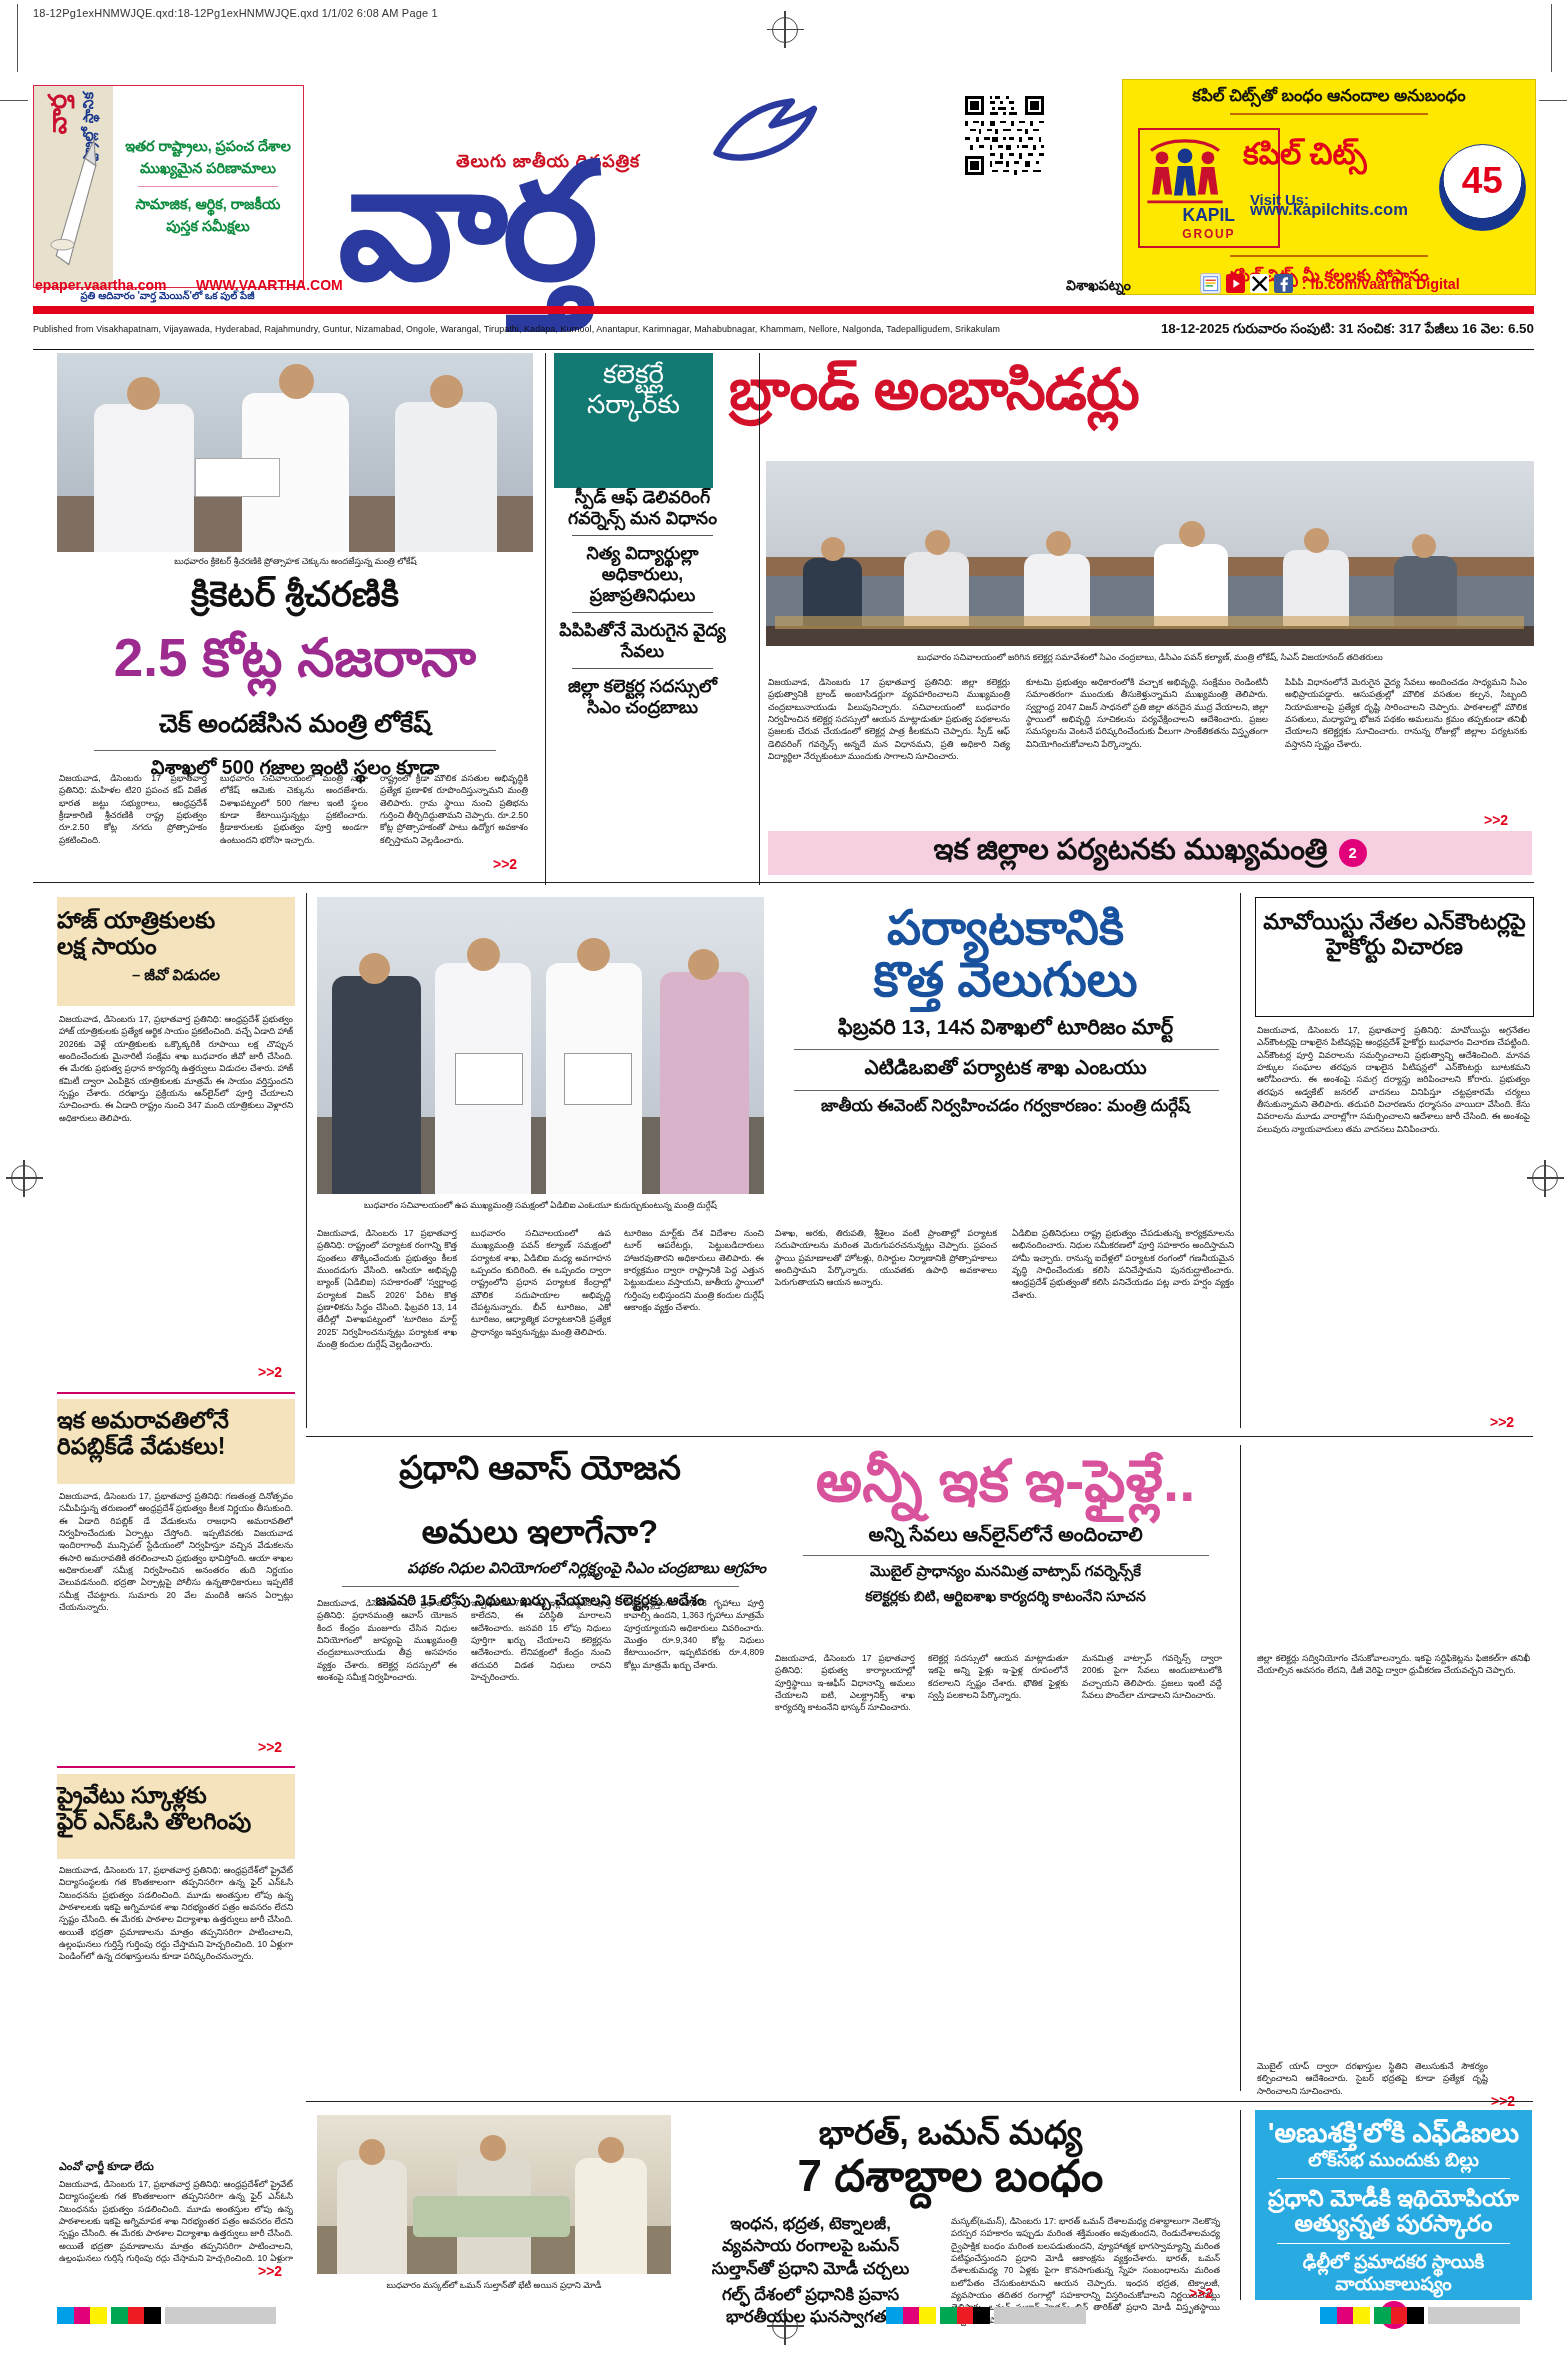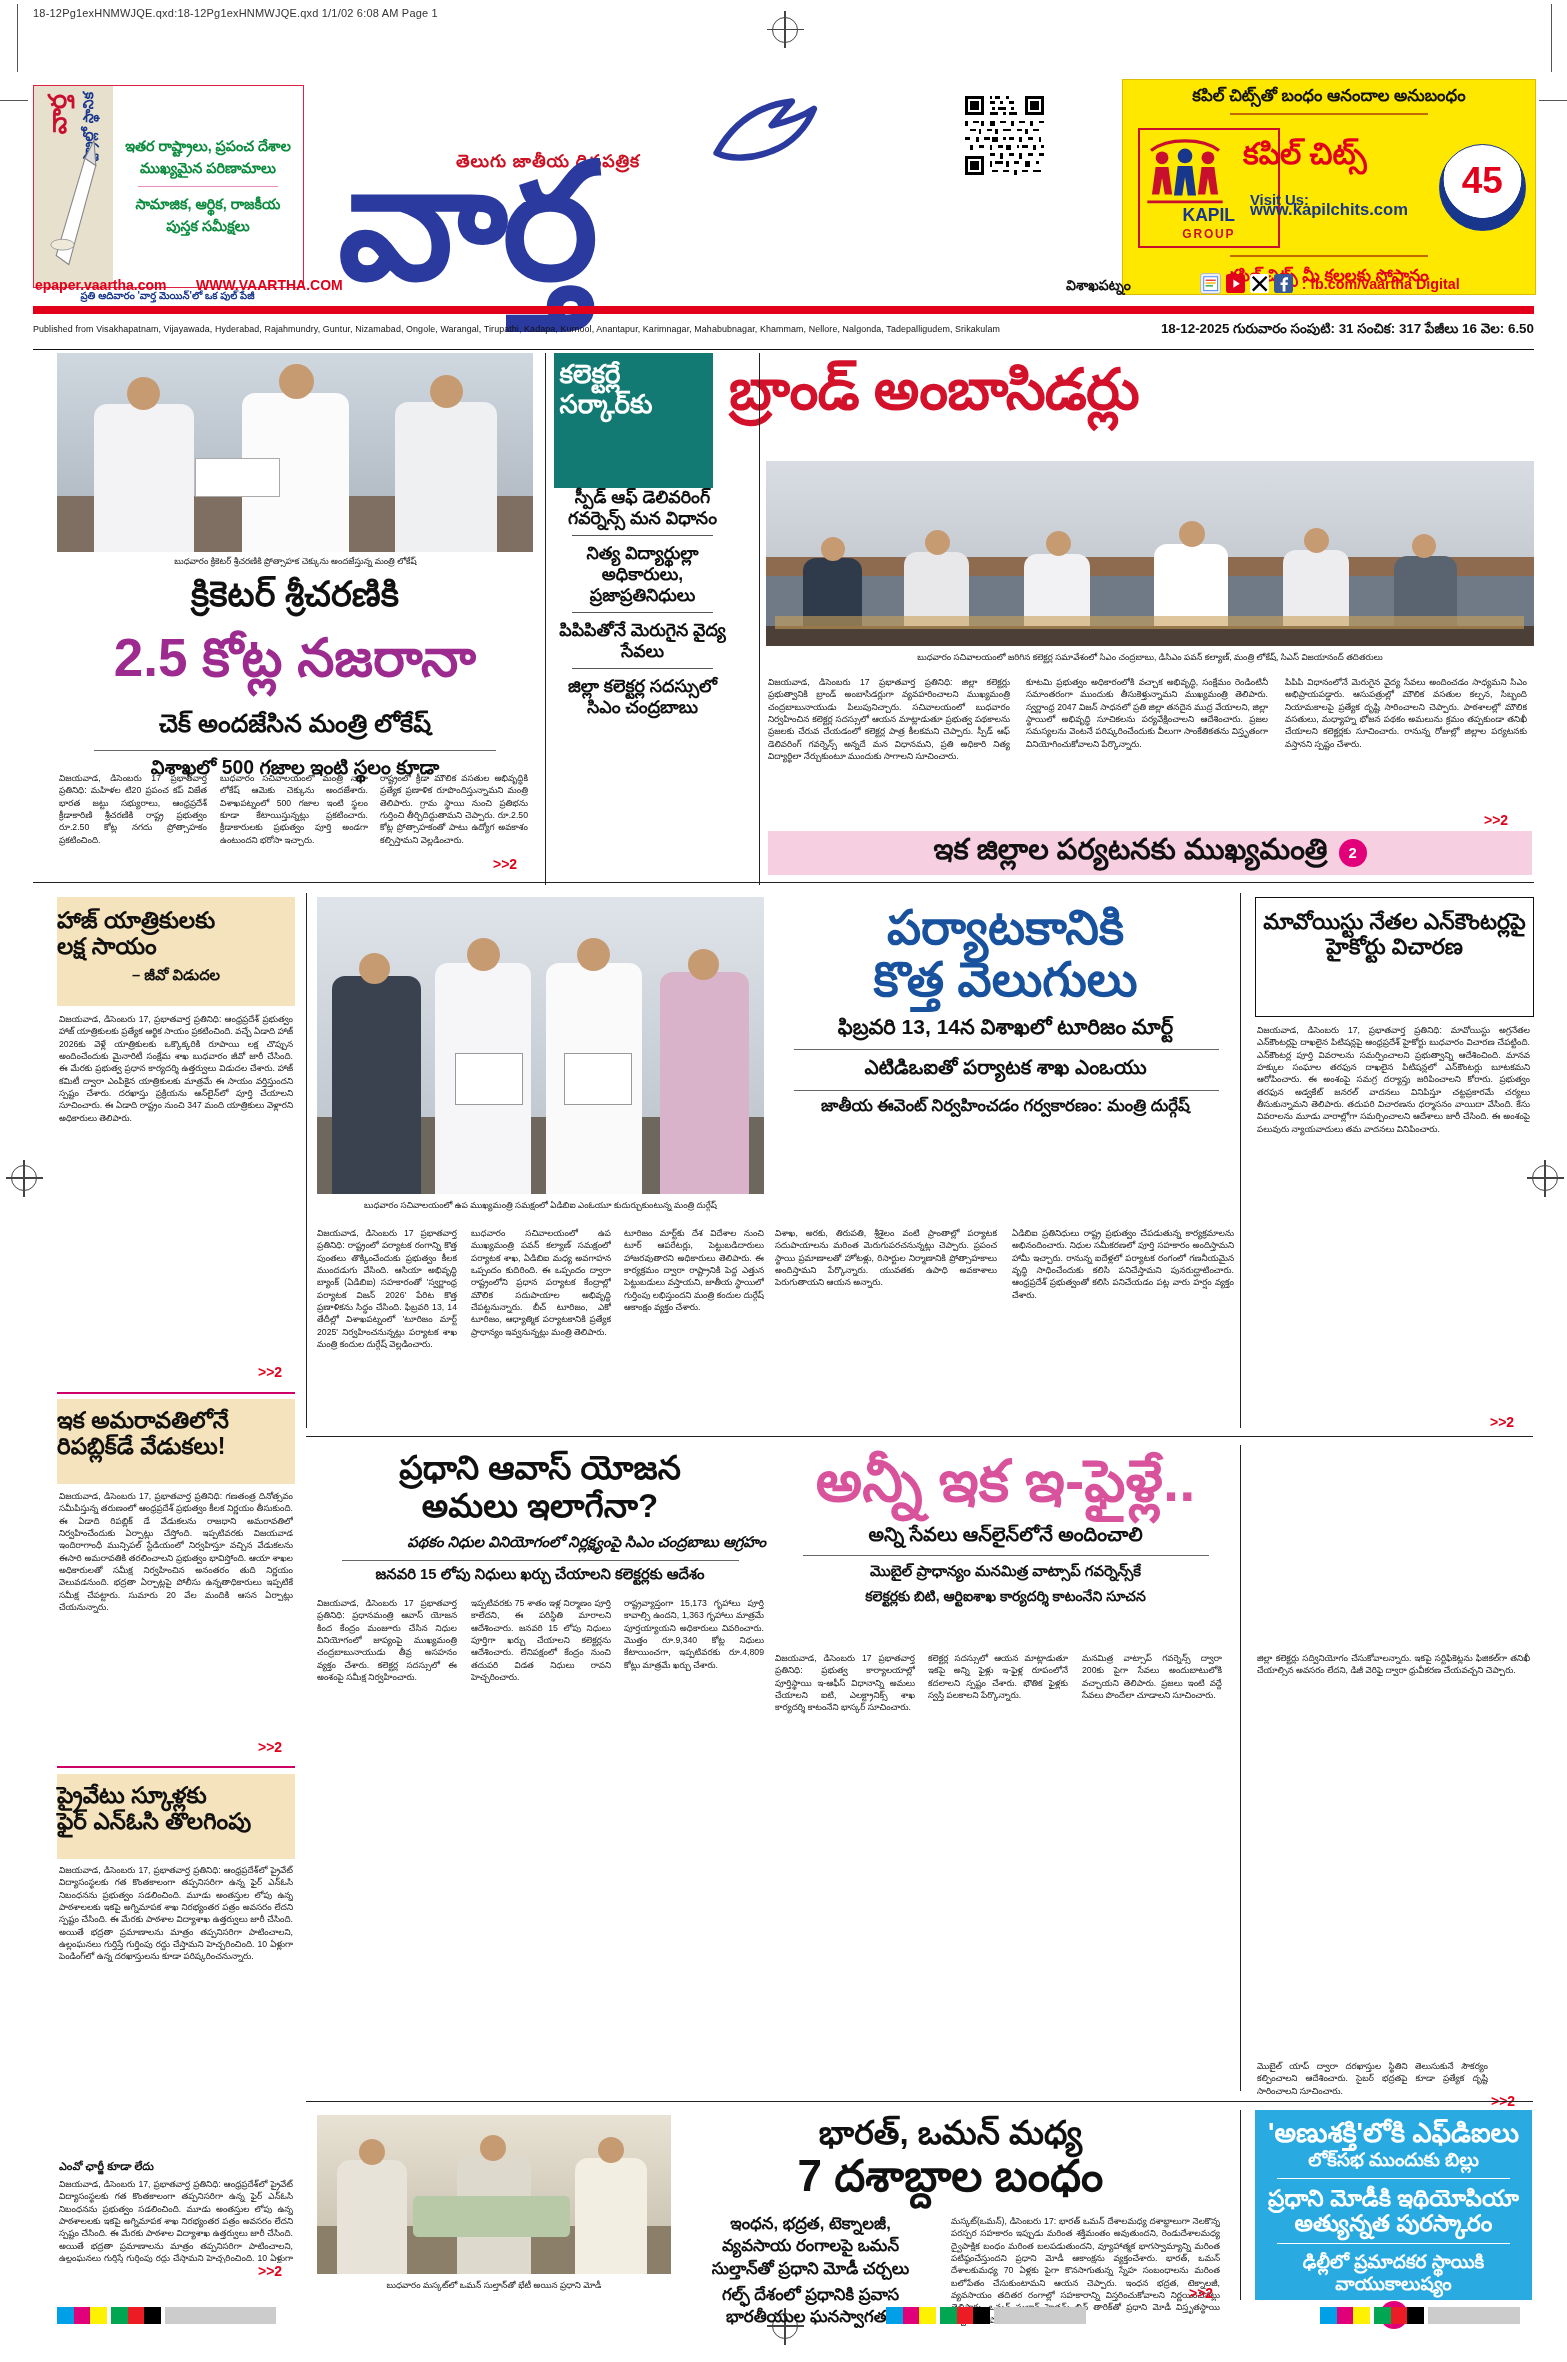--- a/index.html
+++ b/index.html
@@ -69,21 +69,21 @@
   .hrule-thin{position:absolute;height:0.9px;background:#666;}
   .cap{font-size:8.6px;text-align:center;color:#111;line-height:1.3;}
   .body-col{font-size:8.7px;line-height:1.42;text-align:justify;color:#111;
             overflow:hidden;word-break:break-word;hyphens:auto;}
   .jump{color:#e2001a;font-weight:bold;font-size:14px;}
   .photo{background:#c9cfd6;position:absolute;overflow:hidden;}
   .ppl{position:absolute;bottom:0;border-radius:13px 13px 0 0;}
   .head{position:absolute;border-radius:50%;background:#c79b72;}
 
   
-  .kicker{position:absolute;background:#127a72;color:#fff;font-weight:bold;text-align:left;
+  .kicker{position:absolute;background:#127a72;color:#fff;font-weight:normal;text-align:center;
           font-size:26px;line-height:1.12;padding:7.4px 5.5px;}
   .mainhead{position:absolute;color:#d4112a;font-weight:bold;font-size:57px;letter-spacing:-0.9px;white-space:nowrap;}
   .bullets{position:absolute;width:181px;text-align:center;}
   .bullets .b{font-size:17.5px;font-weight:bold;line-height:1.2;color:#111;padding:6.5px 0;}
   .bullets .sep{height:1.1px;background:#555;width:78%;margin:0 auto;}
 
   .leadhead1{position:absolute;font-size:35px;font-weight:bold;color:#111;text-align:center;width:100%;}
   .leadhead2{position:absolute;font-size:53px;font-weight:bold;color:#9c2a8f;text-align:center;width:100%;}
   .leadhead3{position:absolute;font-size:25px;font-weight:bold;color:#111;text-align:center;width:100%;}
   .leadhead4{position:absolute;font-size:19.4px;font-weight:bold;color:#111;text-align:center;width:100%;}
@@ -445,21 +445,21 @@
   <div class="boxline" style="left:1255px;top:897px;width:277px;height:118px;">
     <div class="bhead-blk" style="padding-top:11px;">మావోయిస్టు నేతల ఎన్‌కౌంటర్లపై హైకోర్టు విచారణ</div>
   </div>
   <div class="body-col" style="position:absolute;left:1257px;top:1024px;width:273px;height:388px;">విజయవాడ, డిసెంబరు 17, ప్రభాతవార్త ప్రతినిధి: మావోయిస్టు అగ్రనేతల ఎన్‌కౌంటర్లపై దాఖలైన పిటిషన్లపై ఆంధ్రప్రదేశ్ హైకోర్టు బుధవారం విచారణ చేపట్టింది. ఎన్‌కౌంటర్ల పూర్తి వివరాలను సమర్పించాలని ప్రభుత్వాన్ని ఆదేశించింది. మానవ హక్కుల సంఘాల తరఫున దాఖలైన పిటిషన్లలో ఎన్‌కౌంటర్లు బూటకమని ఆరోపించారు. ఈ అంశంపై సమగ్ర దర్యాప్తు జరిపించాలని కోరారు. ప్రభుత్వం తరఫున అడ్వకేట్ జనరల్ వాదనలు వినిపిస్తూ చట్టప్రకారమే చర్యలు తీసుకున్నామని తెలిపారు. తదుపరి విచారణను ధర్మాసనం వాయిదా వేసింది. కేసు వివరాలను మూడు వారాల్లోగా సమర్పించాలని ఆదేశాలు జారీ చేసింది. ఈ అంశంపై పలువురు న్యాయవాదులు తమ వాదనలు వినిపించారు.</div>
   <div class="jump" style="position:absolute;left:1490px;top:1414px;">&gt;&gt;2</div>
 
   <div class="hrule" style="left:306px;top:1436px;width:1227px;"></div>
 
   <div style="position:absolute;left:314px;top:1449px;width:452px;">
     <div style="position:relative;font-size:33px;font-weight:bold;color:#111;text-align:center;line-height:1.15;">ప్రధాని ఆవాస్ యోజన</div>
-    <div style="position:relative;font-size:33px;font-weight:bold;color:#111;text-align:center;line-height:1.15;">అమలు ఇలాగేనా?</div>
+    <div style="position:relative;font-size:33px;font-weight:bold;color:#111;text-align:center;line-height:1.15;margin-top:26px;">అమలు ఇలాగేనా?</div>
     <div style="position:relative;font-size:14.8px;font-weight:bold;color:#111;text-align:right;top:9.2px;font-style:italic;">పథకం నిధుల వినియోగంలో నిర్లక్ష్యంపై సిఎం చంద్రబాబు ఆగ్రహం</div>
     <div class="hrule-thin" style="position:relative;top:14.8px;left:28px;width:397px;"></div>
     <div style="position:relative;font-size:14.8px;font-weight:bold;color:#111;text-align:center;top:20px;">జనవరి 15 లోపు నిధులు ఖర్చు చేయాలని కలెక్టర్లకు ఆదేశం</div>
   </div>
 
   <div class="body-col" style="position:absolute;left:317px;top:1597px;width:140px;height:489px;">విజయవాడ, డిసెంబరు 17 ప్రభాతవార్త ప్రతినిధి: ప్రధానమంత్రి ఆవాస్ యోజన కింద కేంద్రం మంజూరు చేసిన నిధుల వినియోగంలో జాప్యంపై ముఖ్యమంత్రి చంద్రబాబునాయుడు తీవ్ర అసహనం వ్యక్తం చేశారు. కలెక్టర్ల సదస్సులో ఈ అంశంపై సమీక్ష నిర్వహించారు.</div>
   <div class="body-col" style="position:absolute;left:471px;top:1597px;width:140px;height:489px;">ఇప్పటివరకు 75 శాతం ఇళ్ల నిర్మాణం పూర్తి కాలేదని, ఈ పరిస్థితి మారాలని ఆదేశించారు. జనవరి 15 లోపు నిధులు పూర్తిగా ఖర్చు చేయాలని కలెక్టర్లను ఆదేశించారు. లేనిపక్షంలో కేంద్రం నుంచి తదుపరి విడత నిధులు రావని హెచ్చరించారు.</div>
   <div class="body-col" style="position:absolute;left:624px;top:1597px;width:140px;height:489px;">రాష్ట్రవ్యాప్తంగా 15,173 గృహాలు పూర్తి కావాల్సి ఉందని, 1,363 గృహాలు మాత్రమే పూర్తయ్యాయని అధికారులు వివరించారు. మొత్తం రూ.9,340 కోట్ల నిధులు కేటాయించగా, ఇప్పటివరకు రూ.4,809 కోట్లు మాత్రమే ఖర్చు చేశారు.</div>
 
   <div style="position:absolute;left:775px;top:1451px;width:461px;">

